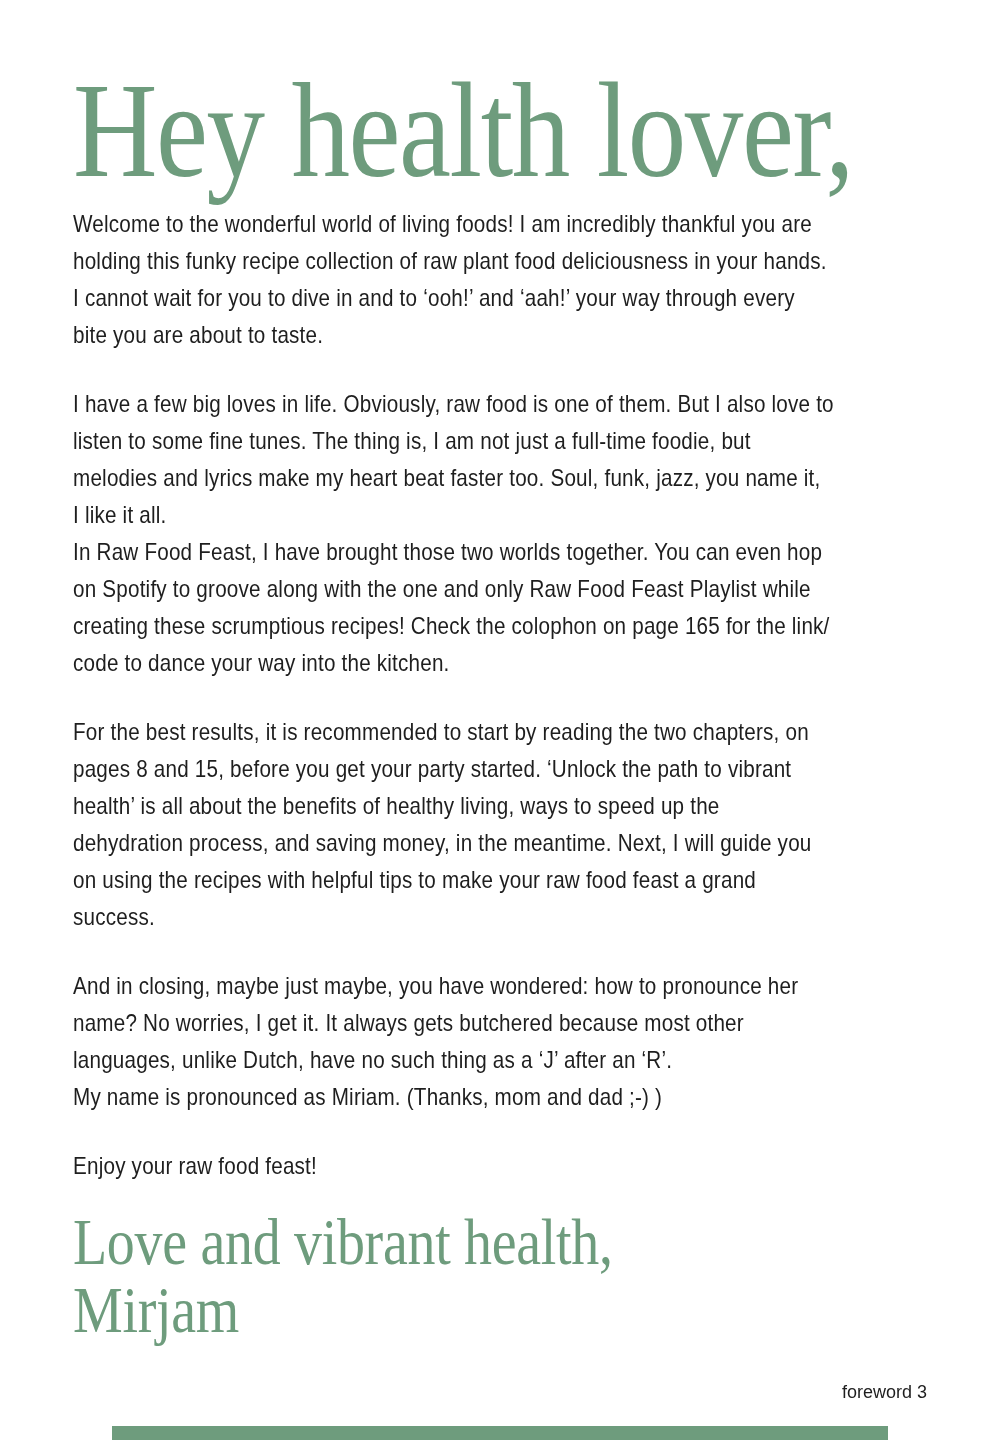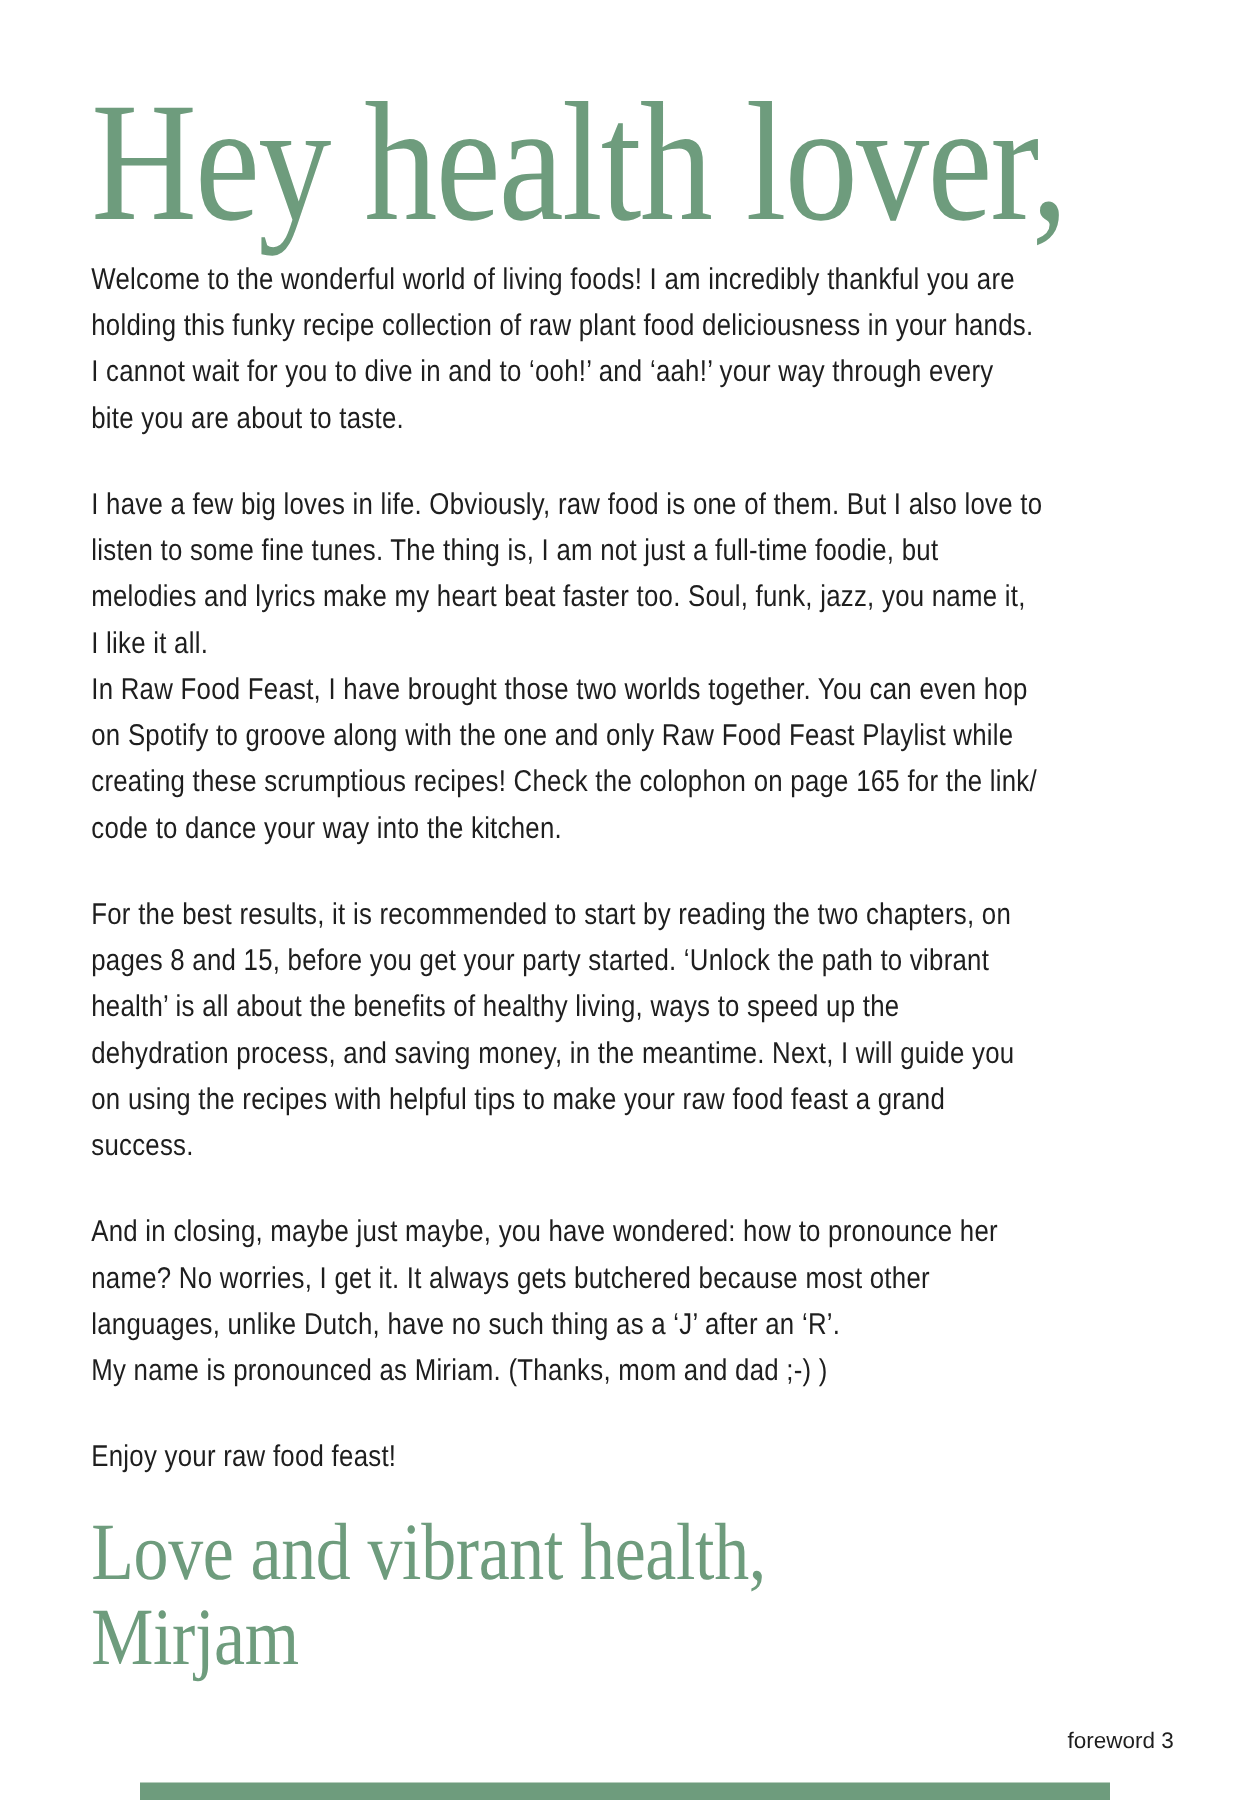--- a/index.html
+++ b/index.html
@@ -54,21 +54,21 @@
     font-family: "Liberation Serif", serif;
     font-weight: 400;
     font-size: 65px;
     line-height: 68px;
     letter-spacing: -0.005em;
     color: #6e9c7d;
     white-space: pre-line;
   }
   .page-footer {
     position: absolute;
-    right: 69px;
+    right: 81px;
     top: 1381px;
     font-size: 18px;
     line-height: 22px;
     color: #1e1e1e;
   }
   .accent-bar {
     position: absolute;
     left: 112px;
     bottom: 0;
     width: 776px;

